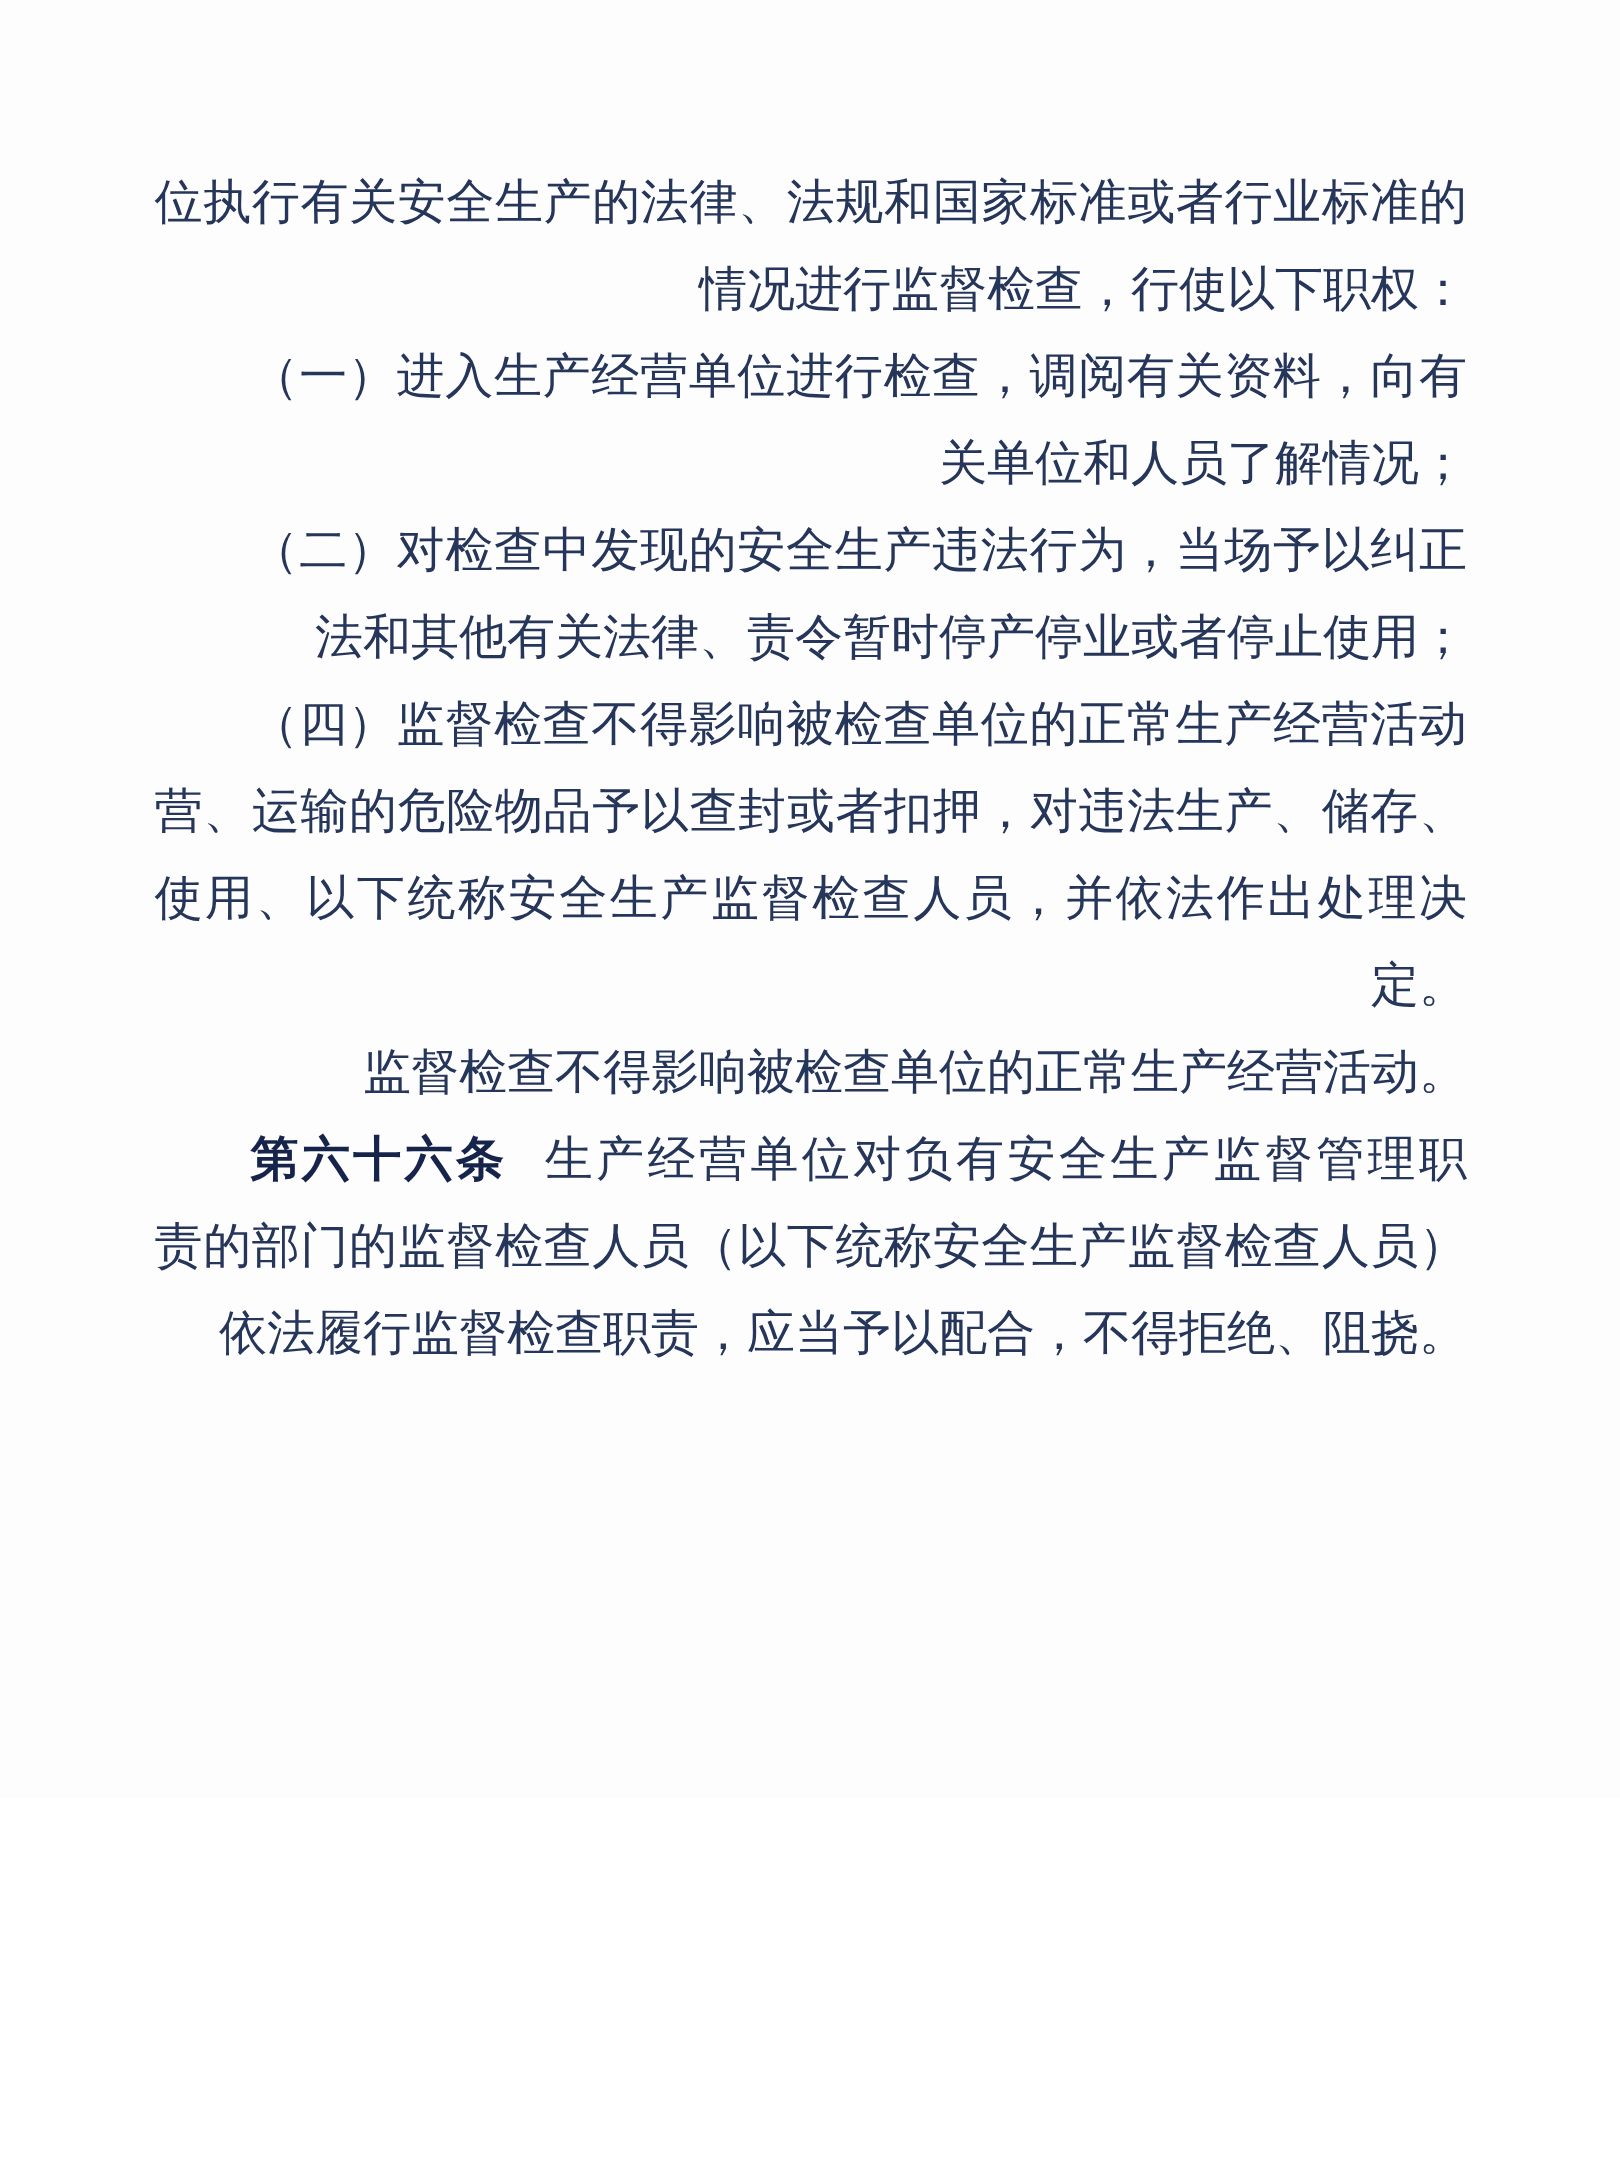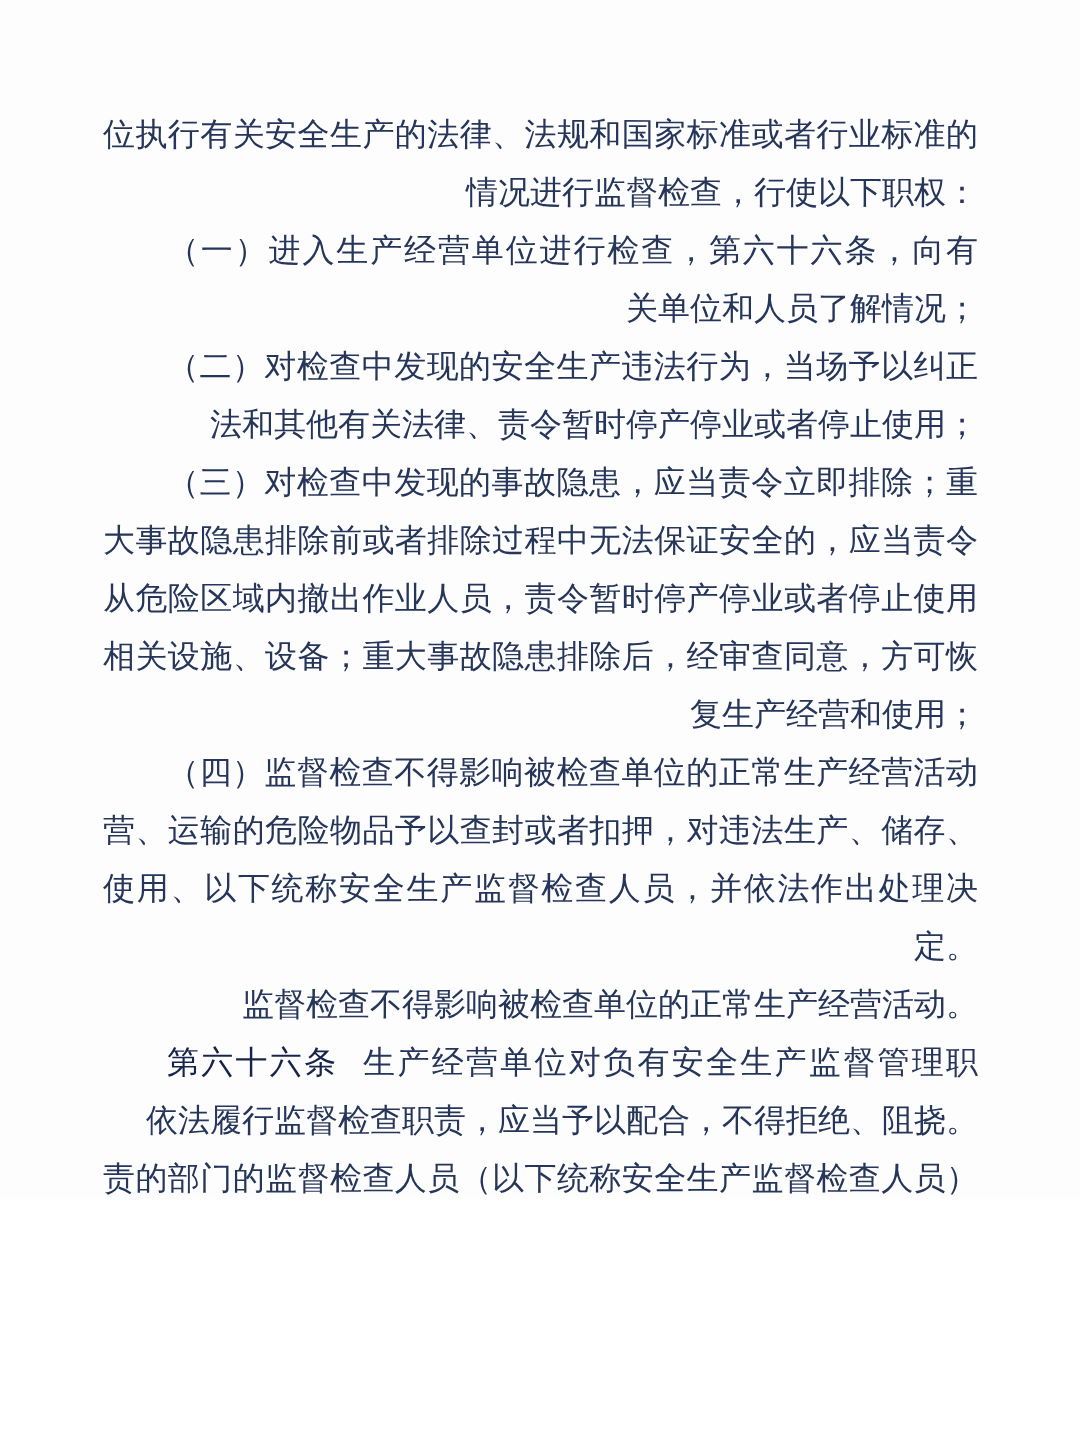--- a/index.html
+++ b/index.html
@@ -35,67 +35,60 @@
   }
   
   .text-line.fill {
     white-space: normal;
     text-align: justify;
     text-align-last: justify;
   }
   
   .text-line.indent { padding-left: 64px; }
   .article-number {
-    font-weight: normal;
+    font-weight: bold;
     color: var(--bold_text, #16234a);
   }
   .num-gap { display: inline-block; width: 0.7em; }
 </style>
 </head>
 <body>
 
 <div class="page">
   <div class="text-column">
 
     <div class="paragraph">
       <div class="text-line fill">位执行有关安全生产的法律、法规和国家标准或者行业标准的</div>
       <div class="text-line">情况进行监督检查，行使以下职权：</div>
     </div>
 
     <div class="paragraph">
-      <div class="text-line fill indent">（一）进入生产经营单位进行检查，第六十六条，向有</div>
+      <div class="text-line fill indent">（一）进入生产经营单位进行检查，调阅有关资料，向有</div>
       <div class="text-line">关单位和人员了解情况；</div>
     </div>
 
     <div class="paragraph">
       <div class="text-line fill indent">（二）对检查中发现的安全生产违法行为，当场予以纠正</div>
       <div class="text-line">法和其他有关法律、责令暂时停产停业或者停止使用；</div>
     </div>
 
-    <div class="paragraph">
-      <div class="text-line fill indent">（三）对检查中发现的事故隐患，应当责令立即排除；重</div>
-      <div class="text-line fill">大事故隐患排除前或者排除过程中无法保证安全的，应当责令</div>
-      <div class="text-line fill">从危险区域内撤出作业人员，责令暂时停产停业或者停止使用</div>
-      <div class="text-line fill">相关设施、设备；重大事故隐患排除后，经审查同意，方可恢</div>
-      <div class="text-line">复生产经营和使用；</div>
-    </div>
 
     <div class="paragraph">
       <div class="text-line fill indent">（四）监督检查不得影响被检查单位的正常生产经营活动</div>
       <div class="text-line fill">营、运输的危险物品予以查封或者扣押，对违法生产、储存、</div>
       <div class="text-line fill">使用、以下统称安全生产监督检查人员，并依法作出处理决</div>
       <div class="text-line">定。</div>
     </div>
 
     <div class="paragraph">
       <div class="text-line indent">监督检查不得影响被检查单位的正常生产经营活动。</div>
     </div>
 
     <div class="paragraph">
       <div class="text-line fill indent">
         <span class="article-number">第六十六条</span><span class="num-gap"></span><span>生产经营单位对负有安全生产监督管理职</span>
       </div>
+      <div class="text-line fill">责的部门的监督检查人员（以下统称安全生产监督检查人员）</div>
       <div class="text-line">依法履行监督检查职责，应当予以配合，不得拒绝、阻挠。</div>
-      <div class="text-line fill">责的部门的监督检查人员（以下统称安全生产监督检查人员）</div>
     </div>
 
   </div>
 </div>
 
 </body></html>

